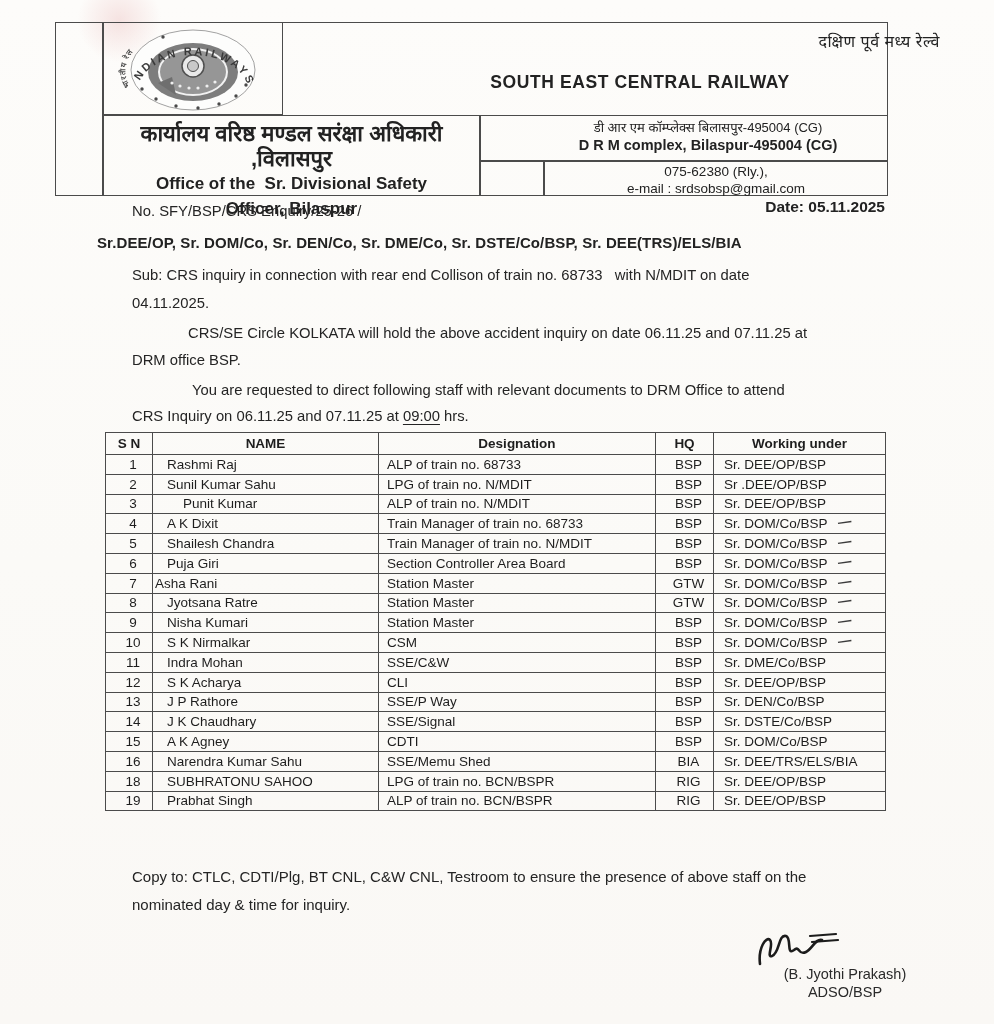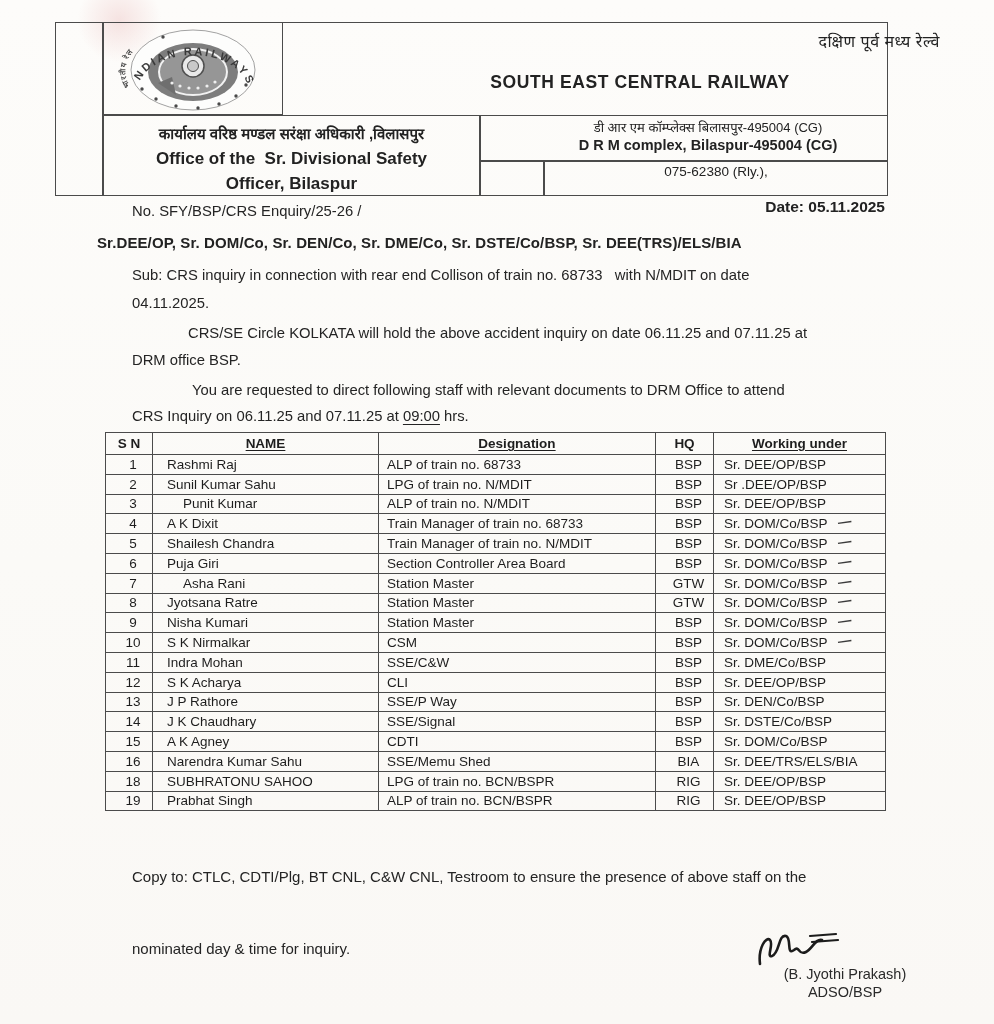--- a/index.html
+++ b/index.html
@@ -14,38 +14,38 @@
   .abs{position:absolute;}
   .cell{position:absolute;border:1.5px solid #4b4b4b;box-sizing:border-box;background:transparent;}
   .ctr{text-align:center;}
   .pre{white-space:pre-wrap;}
   .b{font-weight:bold;}
   .u{text-decoration:underline;text-underline-offset:3px;}
 
   
   .org-hi{font-size:16px;font-weight:normal;letter-spacing:.5px;text-align:right;}
   .org-en{font-size:17.5px;font-weight:bold;letter-spacing:.6px;margin-top:20px;}
-  .office-hi{font-size:15px;font-weight:bold;}
+  .office-hi{font-size:22px;font-weight:bold;}
   .office-en{font-size:17px;font-weight:bold;}
   .addr-hi{font-size:13px;margin-top:3px;}
   .addr-en{font-size:14.5px;font-weight:bold;margin-top:1px;}
   .phone-l{font-size:13.5px;margin-top:2px;}
 
   .body-txt{font-size:14.8px;color:#242424;margin-left:32px;}
 
   
   table.staff{position:absolute;left:105px;top:432px;width:780px;border-collapse:collapse;table-layout:fixed;}
   table.staff th, table.staff td{
     border:1.4px solid #4b4b4b;font-size:13.5px;color:#1e1e1e;
     padding:0 0 0 8px;overflow:hidden;white-space:nowrap;box-sizing:border-box;
   }
   table.staff th{height:22px;font-weight:bold;padding:0;}
   table.staff td{height:19.8px;}
   td.c, th.c{text-align:center;padding:0;}
-  .thu{text-decoration:underline;text-underline-offset:2px;}
+  .thu{text-underline-offset:2px;}
   .tick{display:inline-block;margin-left:10px;color:#3c3c3c;transform:rotate(-8deg) translateY(-2px);font-weight:bold;}
 
   .sig-name{font-size:14.5px;color:#2a2a2a;}
 </style>
 </head>
 <body>
 
 <div class="cell" style="left:55px;top:22px;width:833px;height:174px;"></div>
 <div class="cell" style="left:55px;top:22px;width:48px;height:174px;"></div>
 <div class="cell" style="left:103px;top:22px;width:180px;height:93px;"></div>
@@ -104,20 +104,21 @@
   <div class="office-en">Officer, Bilaspur</div>
 </div>
 
 <div class="abs ctr" style="left:480px;top:115px;width:456px;">
   <div class="addr-hi">डी आर एम कॉम्प्लेक्स बिलासपुर-495004 (CG)</div>
   <div class="addr-en">D R M complex, Bilaspur-495004 (CG)</div>
 </div>
 
 <div class="abs ctr" style="left:544px;top:162px;width:344px;">
   <div class="phone-l">075-62380 (Rly.),</div>
+  <div class="phone-l">e-mail : srdsobsp@gmail.com</div>
 </div>
 
 <div class="abs body-txt" style="left:100px;top:203px;">No. SFY/BSP/CRS Enquiry/25-26 /</div>
 <div class="abs b" style="left:690px;top:198px;width:195px;text-align:right;font-size:15.5px;">Date: 05.11.2025</div>
 
 <div class="abs b" style="left:97px;top:234px;width:800px;font-size:15px;letter-spacing:.1px;">Sr.DEE/OP, Sr. DOM/Co, Sr. DEN/Co, Sr. DME/Co, Sr. DSTE/Co/BSP, Sr. DEE(TRS)/ELS/BIA</div>
 
 <div class="abs body-txt pre" style="left:100px;top:267px;width:790px;">Sub: CRS inquiry in connection with rear end Collison of train no. 68733   with N/MDIT on date</div>
 <div class="abs body-txt" style="left:100px;top:295px;">04.11.2025.</div>
 
@@ -188,21 +189,21 @@
   <tr>
     <td class="c">6</td>
     <td style="padding-left:14px;">Puja Giri</td>
     <td>Section Controller Area Board</td>
     <td class="c">BSP</td>
     <td style="padding-left:10px;"><span>Sr. DOM/Co/BSP</span><span class="tick" style="display: inline-block;">—</span></td>
   </tr>
 
   <tr>
     <td class="c">7</td>
-    <td style="padding-left:30px;">Asha Rani</td>
+    <td style="padding-left:2px;">Asha Rani</td>
     <td>Station Master</td>
     <td class="c">GTW</td>
     <td style="padding-left:10px;"><span>Sr. DOM/Co/BSP</span><span class="tick" style="display: inline-block;">—</span></td>
   </tr>
 
   <tr>
     <td class="c">8</td>
     <td style="padding-left:14px;">Jyotsana Ratre</td>
     <td>Station Master</td>
     <td class="c">GTW</td>
@@ -286,21 +287,21 @@
     <td class="c">19</td>
     <td style="padding-left:14px;">Prabhat Singh</td>
     <td>ALP of train no. BCN/BSPR</td>
     <td class="c">RIG</td>
     <td style="padding-left:10px;"><span>Sr. DEE/OP/BSP</span></td>
   </tr>
 </tbody>
 </table>
 
 <div class="abs body-txt" style="left:100px;top:868px;width:790px;font-size:15px;">Copy to: CTLC, CDTI/Plg, BT CNL, C&amp;W CNL, Testroom to ensure the presence of above staff on the</div>
-<div class="abs body-txt" style="left:100px;top:940px;font-size:15px;">nominated day &amp; time for inquiry.</div>
+<div class="abs body-txt" style="left:100px;top:896px;font-size:15px;">nominated day &amp; time for inquiry.</div>
 
 <div class="abs" style="left:752px;top:928px;width:100px;height:44px;">
   <svg width="100" height="44" viewBox="0 0 100 44">
     <path d="M8,36 C6,20 14,8 18,12 C22,16 14,30 20,28 C28,25 26,6 34,8 C40,10 34,28 42,22 C48,17 46,28 54,24 C60,21 64,10 70,12" fill="none" stroke="#1c1c1c" stroke-width="2.6" stroke-linecap="round"></path>
     <path d="M58,8 L84,6 M60,14 L86,12" fill="none" stroke="#1c1c1c" stroke-width="2.2" stroke-linecap="round"></path>
   </svg>
 </div>
 <div class="abs ctr" style="left:740px;top:966px;width:210px;">
   <div class="sig-name">(B. Jyothi Prakash)</div>
   <div class="sig-name" style="margin-top:2px;">ADSO/BSP</div>

